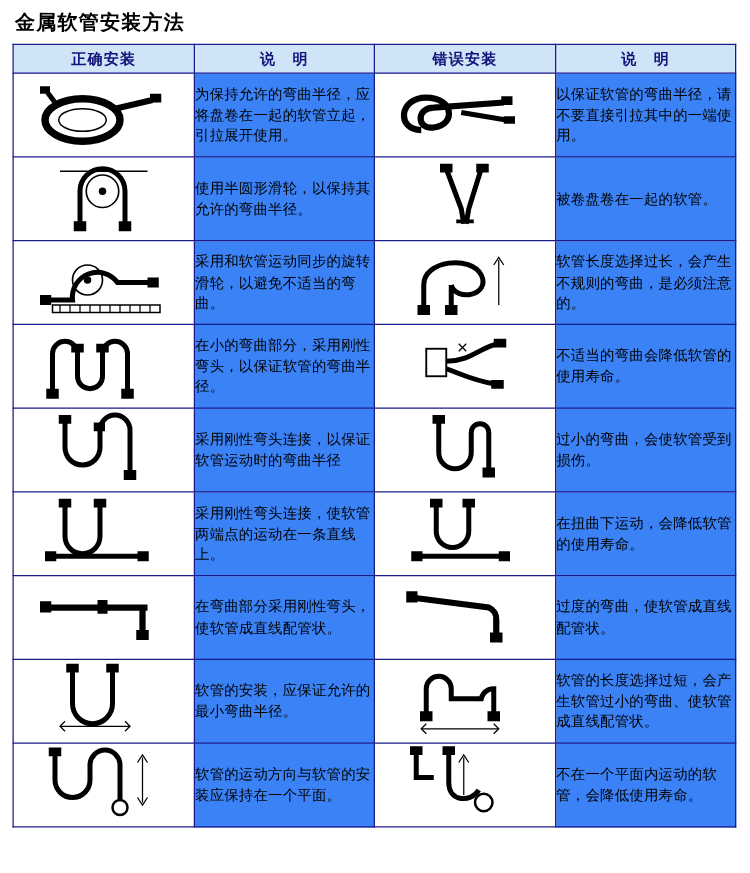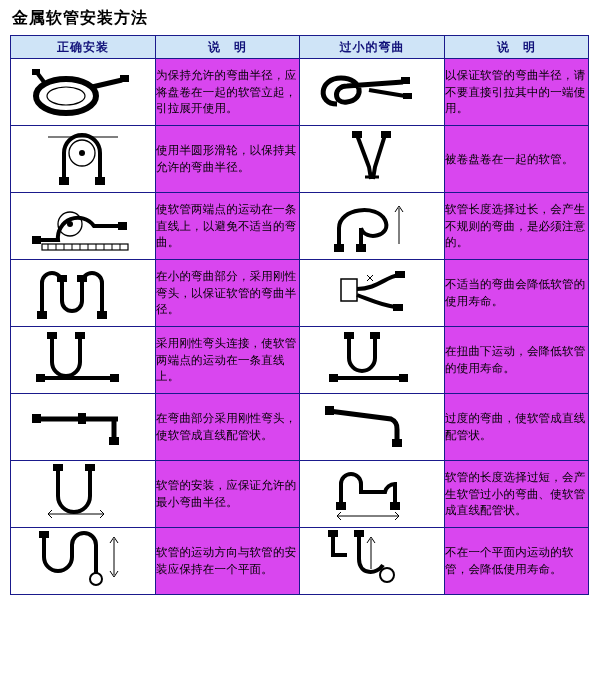--- a/index.html
+++ b/index.html
@@ -49,21 +49,21 @@
     letter-spacing: 1px;
   }
   col.img-col { width: 145px; }
   col.txt-col { width: 144px; }
   td.img-cell {
     background: #ffffff;
     text-align: center;
     height: 66px;
   }
   td.txt-cell {
-    background: #d946ef;
+    background: #3b82f6;
     font-size: 11.5px;
     line-height: 1.45;
     color: #000;
     padding: 4px 6px;
     text-align: left;
     vertical-align: middle;
     letter-spacing: 0.2px;
   }
   .fig {
     width: 100%;
@@ -83,21 +83,21 @@
     <colgroup>
       <col class="img-col">
         <col class="txt-col">
         <col class="img-col">
         <col class="txt-col">
     </colgroup>
     <thead>
       <tr>
         <th>正确安装</th>
         <th>说　明</th>
-        <th>过小的弯曲</th>
+        <th>错误安装</th>
         <th>说　明</th>
       </tr>
     </thead>
     <tbody>
 
       <tr>
         <td class="img-cell">
           <div class="fig">
             <svg width="130" height="62" viewBox="0 0 130 62">
               <ellipse cx="48" cy="36" rx="30" ry="17" fill="none" stroke="#000" stroke-width="6"></ellipse>
@@ -159,21 +159,21 @@
               <path d="M18 46 L40 46 A20 20 0 0 1 76 32 L104 32" fill="none" stroke="#000" stroke-width="4"></path>
               <circle cx="52" cy="30" r="12" fill="none" stroke="#000" stroke-width="1.3"></circle>
               <circle cx="52" cy="30" r="3" fill="#000"></circle>
               <rect x="14" y="42" width="9" height="8" fill="#000"></rect>
               <rect x="100" y="28" width="9" height="8" fill="#000"></rect>
               <rect x="24" y="50" width="86" height="6" fill="none" stroke="#000" stroke-width="1.2"></rect>
               <path d="M30 50 L30 56 M38 50 L38 56 M46 50 L46 56 M54 50 L54 56 M62 50 L62 56 M70 50 L70 56 M78 50 L78 56 M86 50 L86 56 M94 50 L94 56 M102 50 L102 56" stroke="#000" stroke-width="1"></path>
             </svg>
           </div>
         </td>
-        <td class="txt-cell">使软管两端点的运动在一条直线上，以避免不适当的弯曲。</td>
+        <td class="txt-cell">采用和软管运动同步的旋转滑轮，以避免不适当的弯曲。</td>
         <td class="img-cell">
           <div class="fig">
             <svg width="130" height="62" viewBox="0 0 130 62">
               <path d="M32 52 L32 34 C32 14 70 10 78 26 C86 42 58 48 54 34" fill="none" stroke="#000" stroke-width="4"></path>
               <rect x="27" y="50" width="10" height="8" fill="#000"></rect>
               <path d="M54 34 L54 52" stroke="#000" stroke-width="4" fill="none"></path>
               <rect x="49" y="50" width="10" height="8" fill="#000"></rect>
               <path d="M92 14 L92 50" stroke="#000" stroke-width="1" fill="none"></path>
               <path d="M88 18 L92 12 L96 18" fill="none" stroke="#000" stroke-width="1"></path>
             </svg>
@@ -203,20 +203,43 @@
               <path d="M50 34 C66 40 74 44 88 46" fill="none" stroke="#000" stroke-width="4"></path>
               <rect x="88" y="10" width="10" height="7" fill="#000"></rect>
               <rect x="86" y="43" width="10" height="7" fill="#000"></rect>
               <path d="M60 14 L66 20 M60 20 L66 14" stroke="#000" stroke-width="1"></path>
             </svg>
           </div>
         </td>
         <td class="txt-cell">不适当的弯曲会降低软管的使用寿命。</td>
       </tr>
 
+      <tr>
+        <td class="img-cell">
+          <div class="fig">
+            <svg width="130" height="62" viewBox="0 0 130 62">
+              <path d="M34 8 L34 30 A14 14 0 0 0 62 30 L62 16 A12 12 0 0 1 86 16 L86 52" fill="none" stroke="#000" stroke-width="4"></path>
+              <rect x="29" y="4" width="10" height="7" fill="#000"></rect>
+              <rect x="81" y="48" width="10" height="8" fill="#000"></rect>
+              <rect x="57" y="10" width="9" height="7" fill="#000"></rect>
+            </svg>
+          </div>
+        </td>
+        <td class="txt-cell">采用刚性弯头连接，以保证软管运动时的弯曲半径</td>
+        <td class="img-cell">
+          <div class="fig">
+            <svg width="130" height="62" viewBox="0 0 130 62">
+              <path d="M44 8 L44 34 A13 13 0 0 0 70 34 L70 18 A7 7 0 0 1 84 18 L84 50" fill="none" stroke="#000" stroke-width="4"></path>
+              <rect x="39" y="4" width="10" height="7" fill="#000"></rect>
+              <rect x="79" y="46" width="10" height="8" fill="#000"></rect>
+            </svg>
+          </div>
+        </td>
+        <td class="txt-cell">过小的弯曲，会使软管受到损伤。</td>
+      </tr>
 
       <tr>
         <td class="img-cell">
           <div class="fig">
             <svg width="130" height="62" viewBox="0 0 130 62">
               <path d="M34 8 L34 34 A14 14 0 0 0 62 34 L62 8" fill="none" stroke="#000" stroke-width="4"></path>
               <rect x="29" y="4" width="10" height="7" fill="#000"></rect>
               <rect x="57" y="4" width="10" height="7" fill="#000"></rect>
               <path d="M22 50 L96 50" stroke="#000" stroke-width="4" fill="none"></path>
               <rect x="18" y="46" width="9" height="8" fill="#000"></rect>

